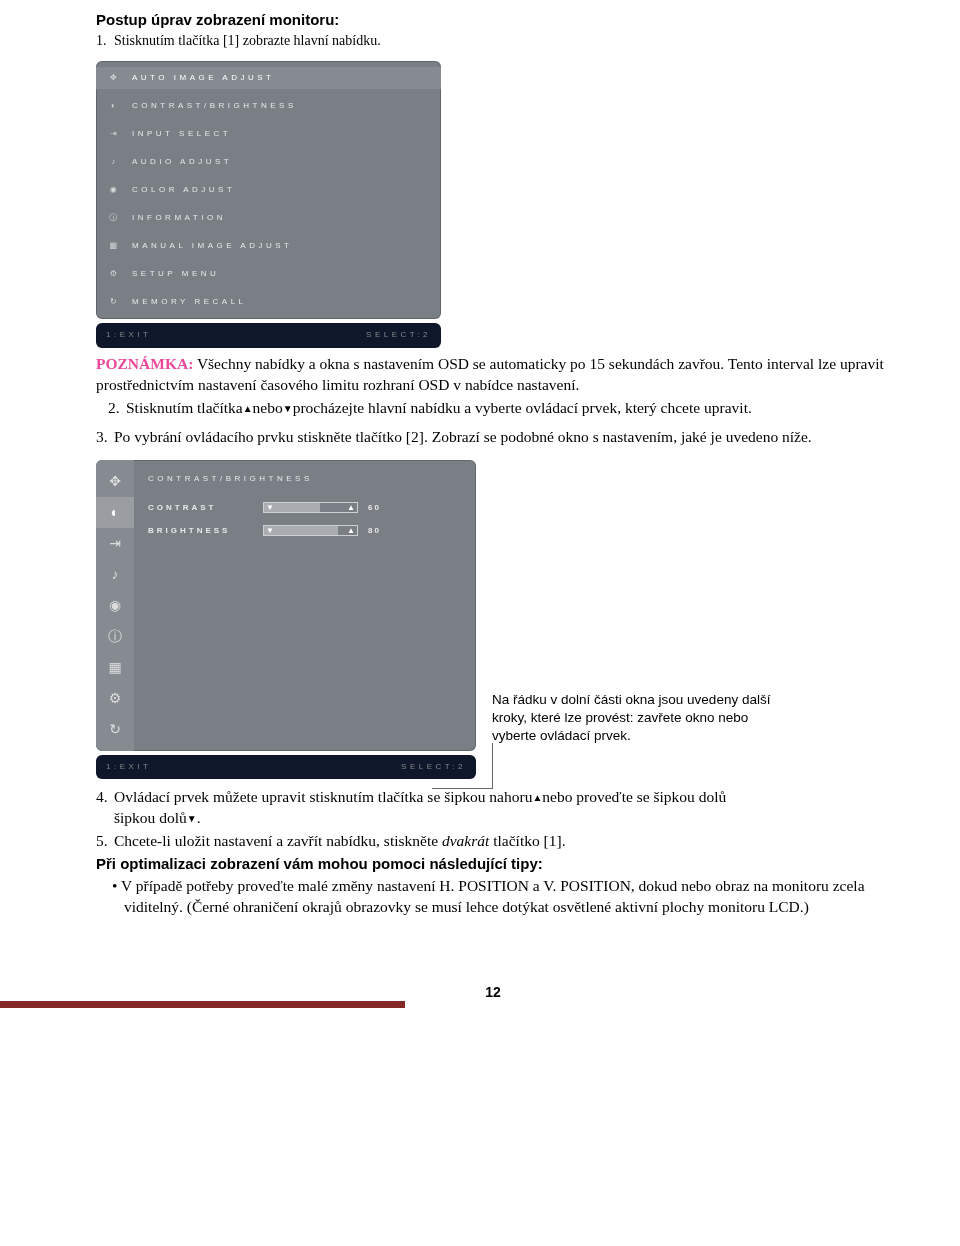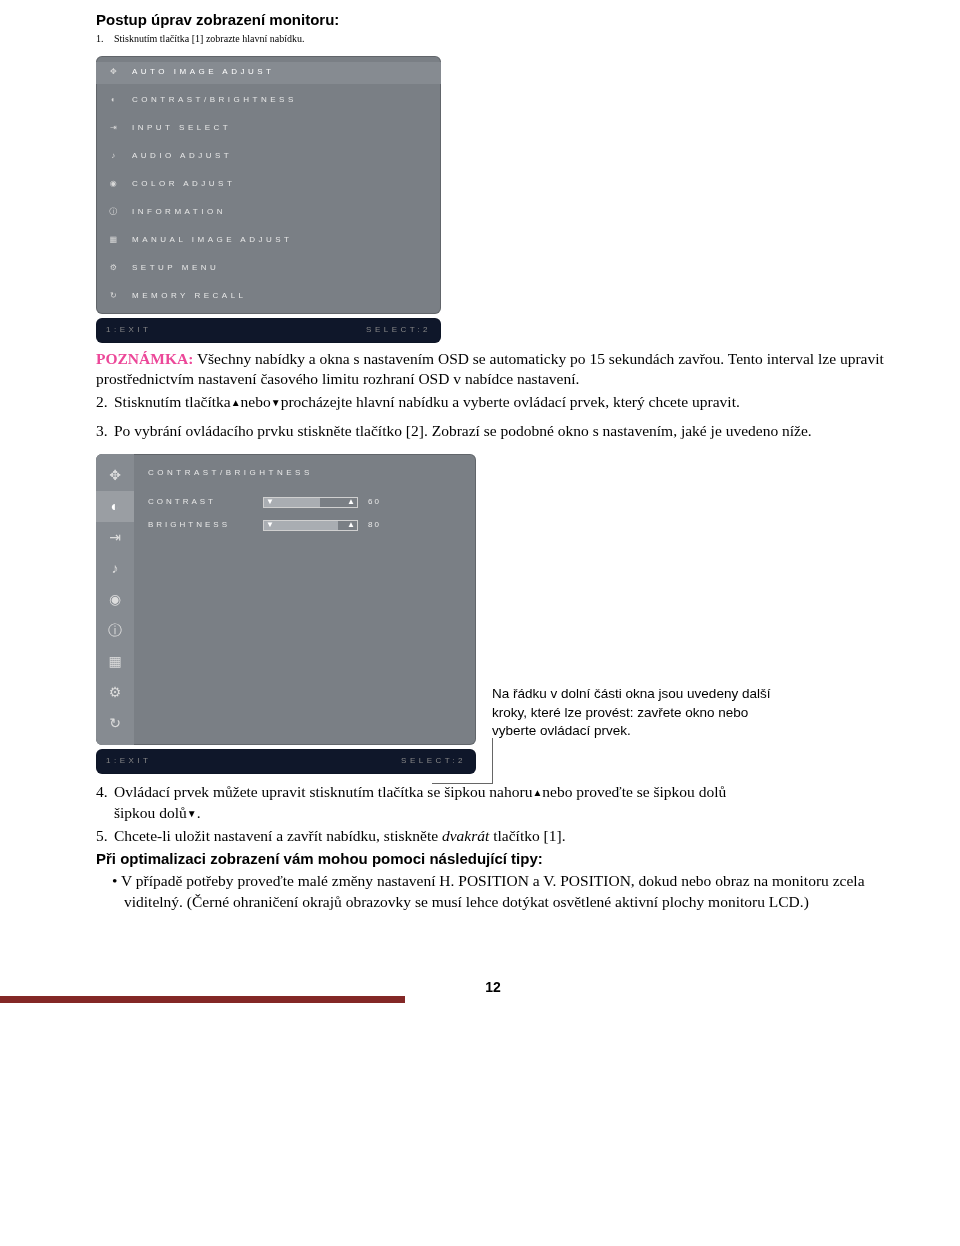--- a/index.html
+++ b/index.html
@@ -7,21 +7,21 @@
     font-size: 14px;
     color: #000;
     background: #fff;
     width: 960px;
     margin: 0 auto;
     padding: 10px 70px 0px 96px;
     box-sizing: border-box;
     line-height: 1.35;
   }
   .heading { font-weight: bold; font-size: 15px; margin: 0; }
-  .step { font-family: 'Times New Roman', serif; font-size: 10px; }
+  .step { font-family: 'Times New Roman', serif; font-size: 14px; }
   .step-num { display: inline-block; width: 18px; }
   .indent { padding-left: 18px; }
   .poznamka { font-family: 'Times New Roman', serif; font-size: 15.5px; margin-top: 6px; }
   .poznamka-label { font-weight: bold; color: #ec4899; }
   .osd-panel {
     width: 345px;
     margin: 10px 0 6px 0;
     font-family: Arial, sans-serif;
     color: #fff;
   }
@@ -99,20 +99,21 @@
     font-size: 8px;
     letter-spacing: 3.5px;
     color: #e8e8e8;
   }
   .osd2-title { padding: 4px 0 12px 4px; }
   .osd2-item {
     display: flex;
     align-items: center;
     gap: 10px;
     padding: 6px 4px;
+    font-weight: bold;
   }
   .osd2-item .lbl { width: 105px; letter-spacing: 3px; }
   .slider {
     width: 95px;
     height: 11px;
     border: 1px solid #d0d0d0;
     position: relative;
     display: flex;
     align-items: center;
     justify-content: space-between;
@@ -232,21 +233,21 @@
   <div class="osd-footer">
     <span>1:EXIT</span>
     <span>SELECT:2</span>
   </div>
 </div>
 
 <p class="poznamka" style="margin:6px 0 0 0;">
   <span class="poznamka-label">POZNÁMKA:</span><span> Všechny nabídky a okna s nastavením OSD se automaticky po 15 sekundách zavřou. Tento interval lze upravit prostřednictvím nastavení časového limitu rozhraní OSD v nabídce nastavení.</span>
 </p>
 
-<p class="step serif" style="margin:2px 0 0 0;">
+<p class="step serif" style="margin:2px 0 0 12px;">
   <span class="step-num">2.</span><span>Stisknutím tlačítka</span><span class="tri">▲</span><span>nebo</span><span class="tri">▼</span><span>procházejte hlavní nabídku a vyberte ovládací prvek, který chcete upravit.</span>
 </p>
 <p class="step serif" style="margin:8px 0 0 0;">
   <span class="step-num">3.</span><span>Po vybrání ovládacího prvku stiskněte tlačítko [2]. Zobrazí se podobné okno s nastavením, jaké je uvedeno níže.</span>
 </p>
 
 <div class="osd2-wrap">
   <div class="osd2-panel">
     <div class="osd2-body">
       <div class="osd2-sidebar">

